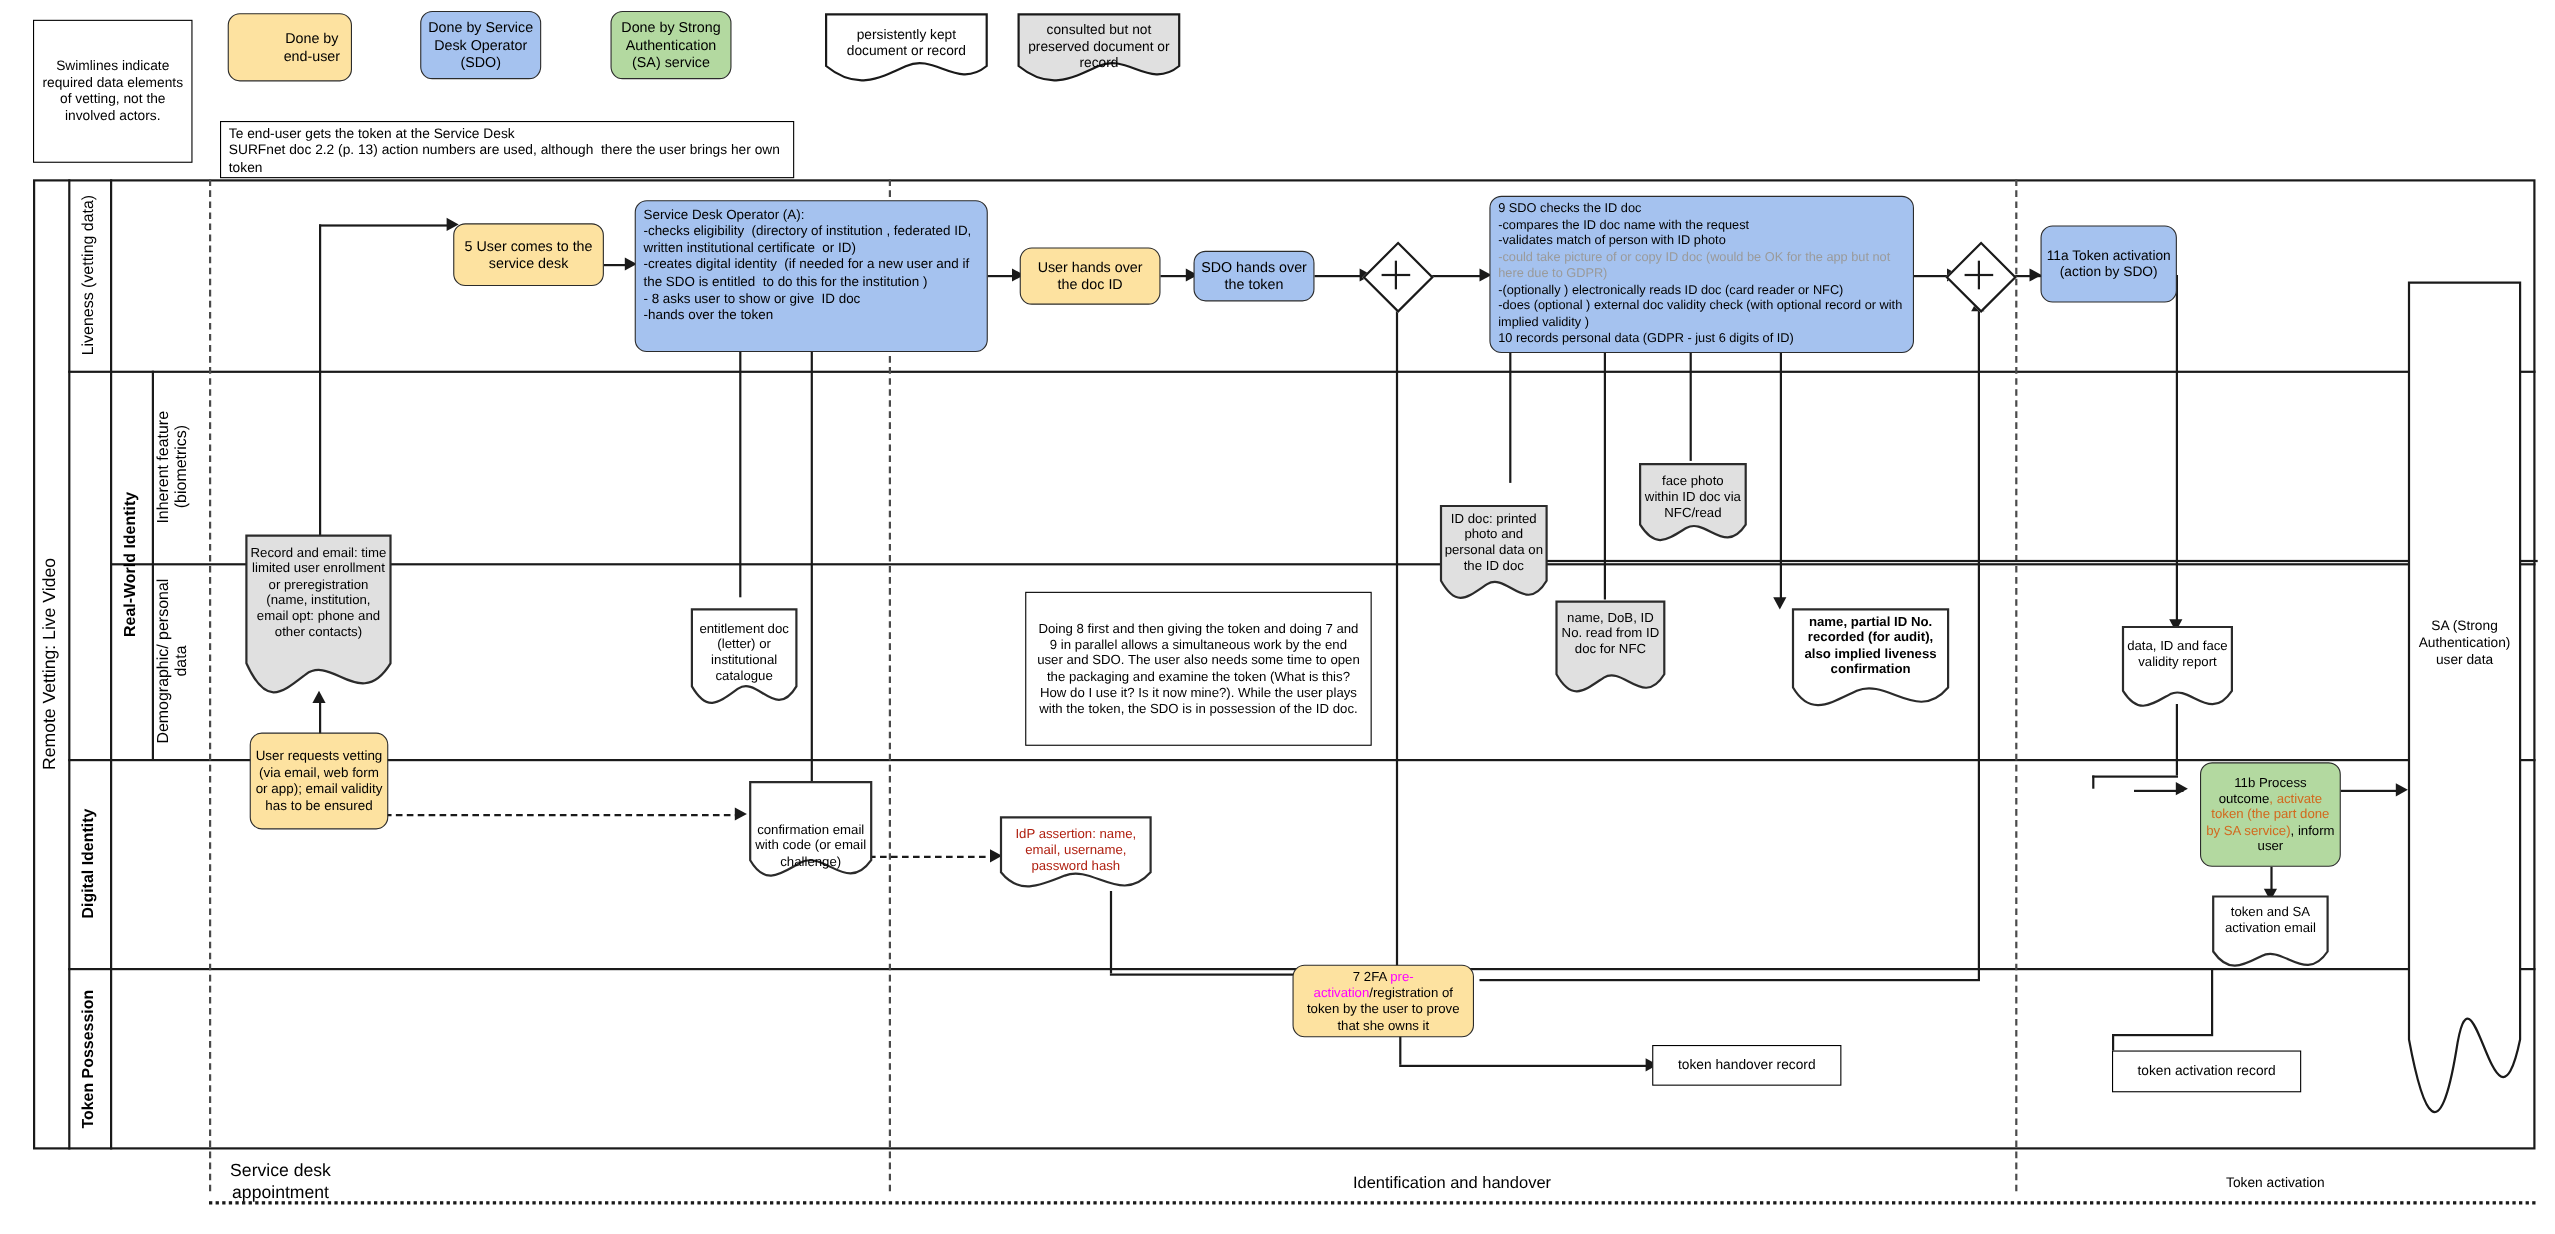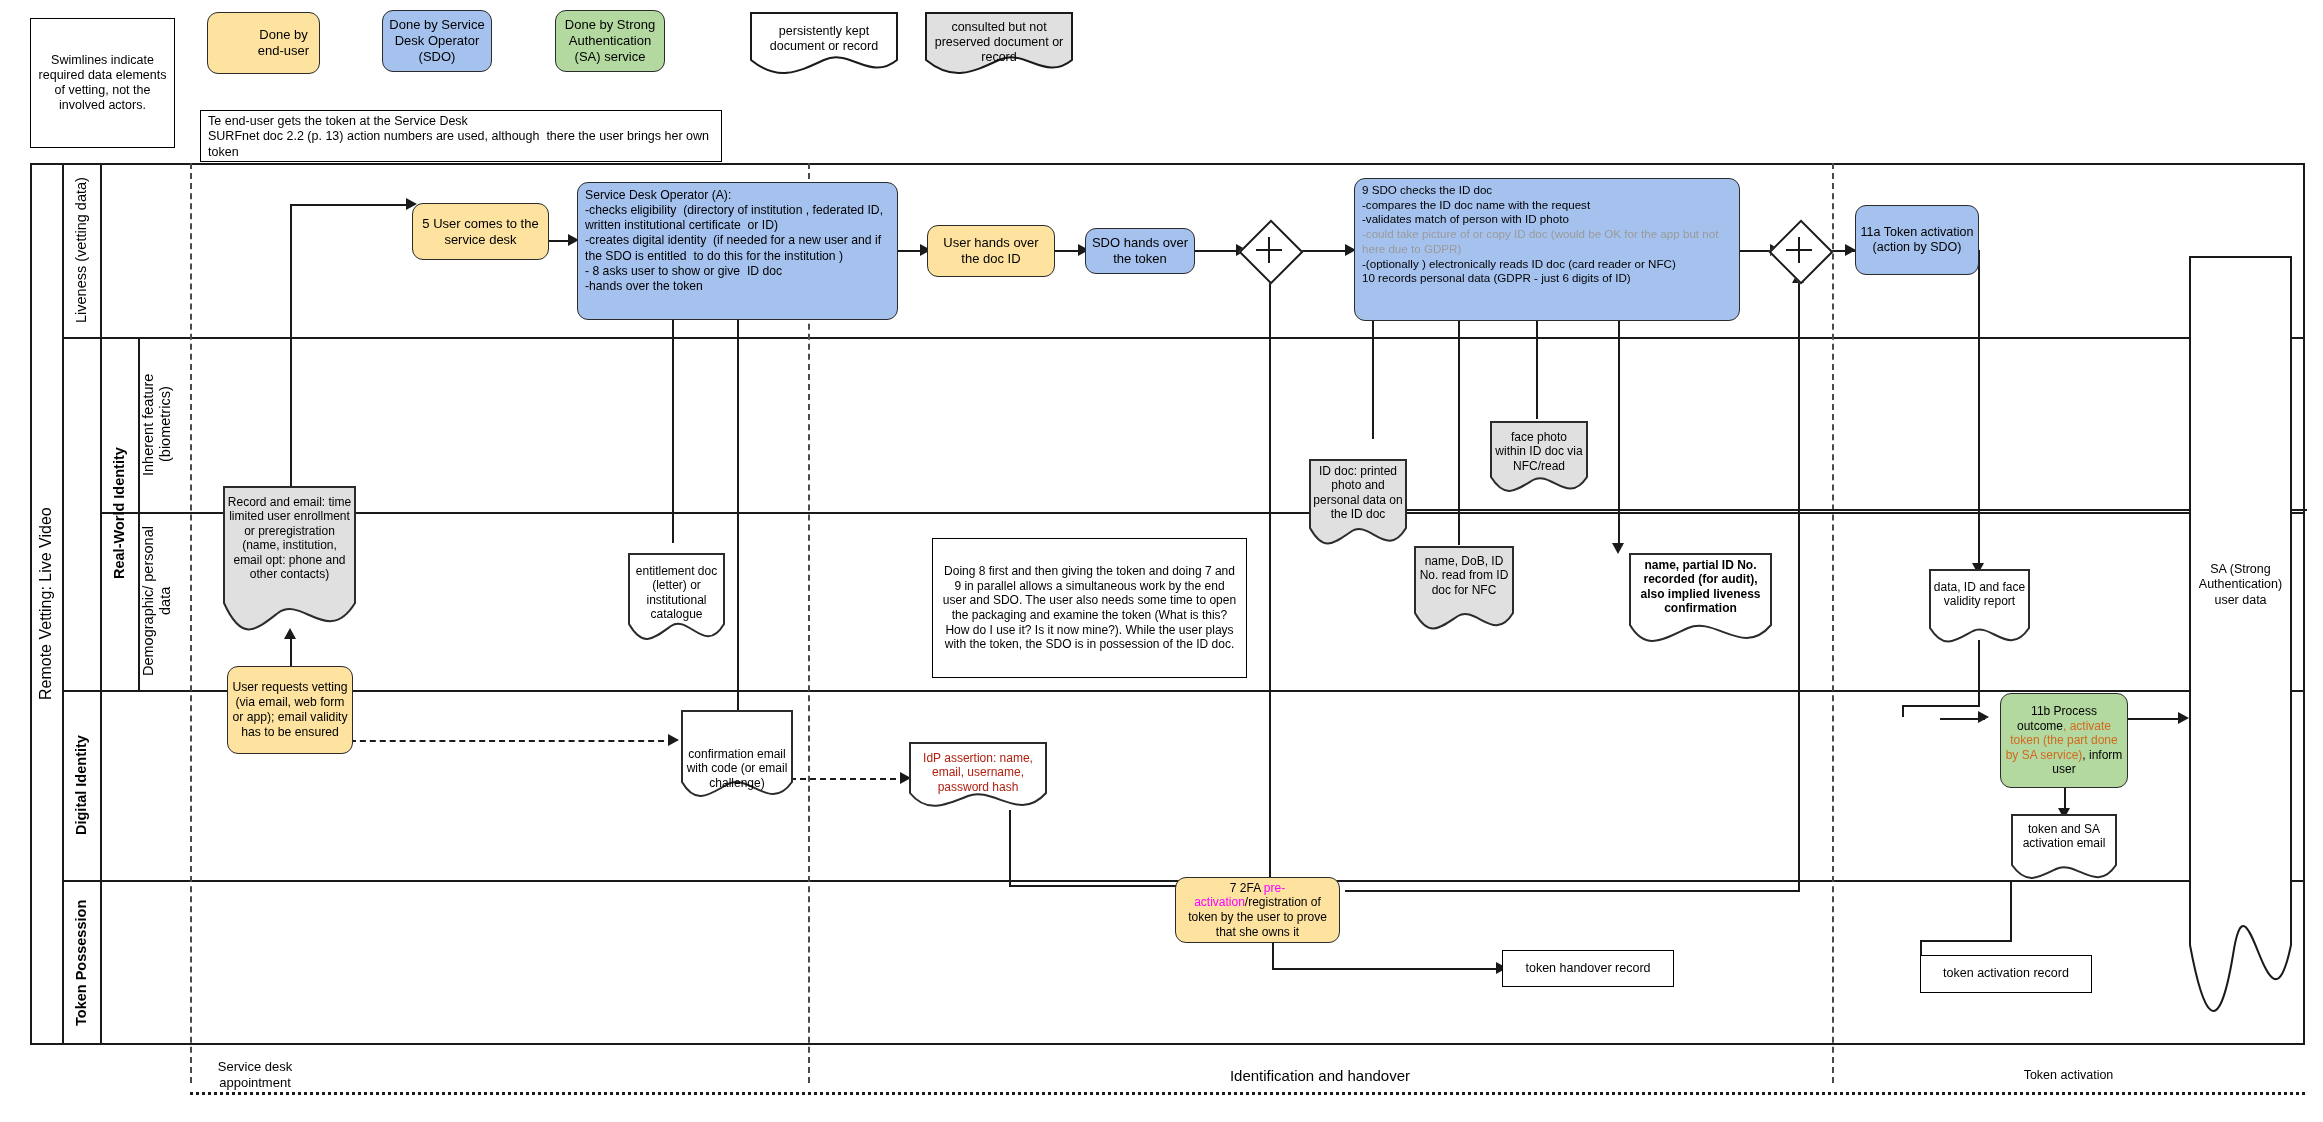--- a/index.html
+++ b/index.html
@@ -106,21 +106,21 @@
   <div class="vlabel" style="left:100px;top:337px;width:38px;height:353px;font-size:14.5px;font-weight:bold;">Real-World Identity</div>
   <div class="vlabel" style="left:138px;top:337px;width:38px;height:175px;font-size:14.5px;">Inherent feature (biometrics)</div>
   <div class="vlabel" style="left:138px;top:512px;width:38px;height:178px;font-size:14.5px;">Demographic/ personal data</div>
   <div class="vlabel" style="left:62px;top:690px;width:38px;height:190px;font-size:14.5px;font-weight:bold;">Digital Identity</div>
   <div class="vlabel" style="left:62px;top:880px;width:38px;height:165px;font-size:14.5px;font-weight:bold;">Token Possession</div>
 
   <div class="phase-dash" style="left:190px;top:163px;height:920px;"></div>
   <div class="phase-dash" style="left:808px;top:163px;height:920px;"></div>
   <div class="phase-dash" style="left:1832px;top:163px;height:920px;"></div>
 
-  <div class="txt" style="left:190px;top:1055px;width:130px;height:40px;font-size:13px;">Service desk appointment</div>
+  <div class="txt" style="left:190px;top:1055px;width:130px;height:40px;font-size:16px;">Service desk appointment</div>
   <div class="txt" style="left:808px;top:1062px;width:1024px;height:28px;font-size:15px;">Identification and handover</div>
   <div class="txt" style="left:1832px;top:1062px;width:473px;height:28px;font-size:12.5px;">Token activation</div>
 
   <div class="phase-dot" style="left:190px;top:1092px;width:2115px;"></div>
 
   <div class="ln lnv" style="left:290px;top:204px;height:285px;"></div>
   <div class="ln lnh" style="left:290px;top:204px;width:118px;"></div>
   <div class="arrow ar-r" style="left:406px;top:198px;"></div>
 
   <div class="ln lnv" style="left:290px;top:638px;height:30px;"></div>
@@ -234,20 +234,21 @@
   <div class="gate-plus-h" style="left:1256px;top:249px;width:26px;"></div>
   <div class="gate-plus-v" style="left:1268px;top:237px;height:26px;"></div>
 
   <div class="abs roundbox blue" style="left:1354px;top:178px;width:386px;height:143px;"></div>
   <div class="abs" style="left:1354px;top:178px;width:386px;height:143px;font-size:11.6px;line-height:1.27;padding:5px 8px;">
     <div>9 SDO checks the ID doc</div>
     <div>-compares the ID doc name with the request</div>
     <div>-validates match of person with ID photo</div>
     <div class="grey">-could take picture of or copy ID doc (would be OK for the app but not here due to GDPR)</div>
     <div>-(optionally ) electronically   reads ID doc (card reader or NFC)</div>
+    <div>-does (optional ) external doc validity  check (with optional record or with implied validity )</div>
     <div>10 records personal data (GDPR - just 6 digits of ID)</div>
   </div>
 
   <div class="gate" style="left:1778px;top:229px;width:42px;height:42px;"></div>
   <div class="gate-plus-h" style="left:1786px;top:249px;width:26px;"></div>
   <div class="gate-plus-v" style="left:1798px;top:237px;height:26px;"></div>
 
   <div class="abs roundbox blue" style="left:1855px;top:205px;width:124px;height:70px;"></div>
   <div class="txt" style="left:1855px;top:205px;width:124px;height:70px;font-size:12.5px;padding:0 5px;">11a Token activation (action by SDO)</div>
 

